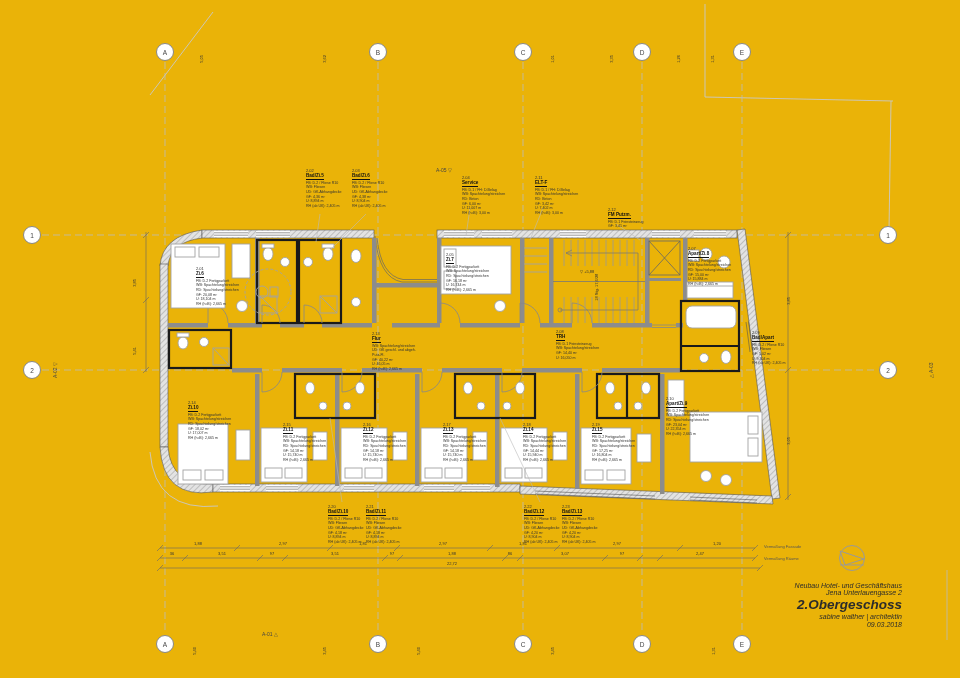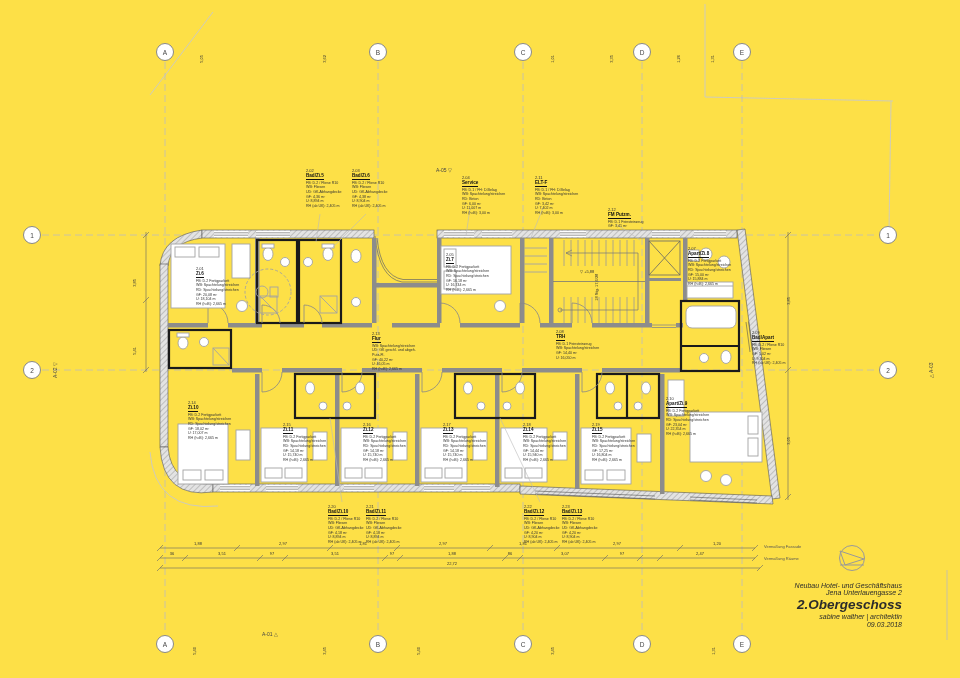--- a/index.html
+++ b/index.html
@@ -1,16 +1,16 @@
 <!DOCTYPE html>
 <html><head>
 <meta charset="utf-8">
 <style>
   html,body{margin:0;padding:0;background:#e8e8e8;}
-  #sheet{position:relative;width:960px;height:678px;background:#fde047;overflow:hidden;
+  #sheet{position:relative;width:960px;height:678px;background:#eab308;overflow:hidden;
          font-family:"Liberation Sans",sans-serif;color:#222;}
   #plansvg{position:absolute;left:0;top:0;}
   .abs{position:absolute;}
   .t{font-size:4px;line-height:1.2;color:#333;white-space:nowrap;}
   .t5{font-size:5px;line-height:1.2;color:#444;white-space:nowrap;}
   .rot{transform:rotate(-90deg);transform-origin:left bottom;}
   .rlabel{position:absolute;width:46px;}
   .rnum{display:block;font-size:4px;color:#333;}
   .rname{display:block;font-size:4.6px;font-weight:bold;color:#111;border-bottom:0.5px solid #111;width:max-content;padding-bottom:0.5px;}
   .rprops{display:block;font-size:3.6px;line-height:1.3;color:#333;white-space:pre-line;margin-top:1px;}

